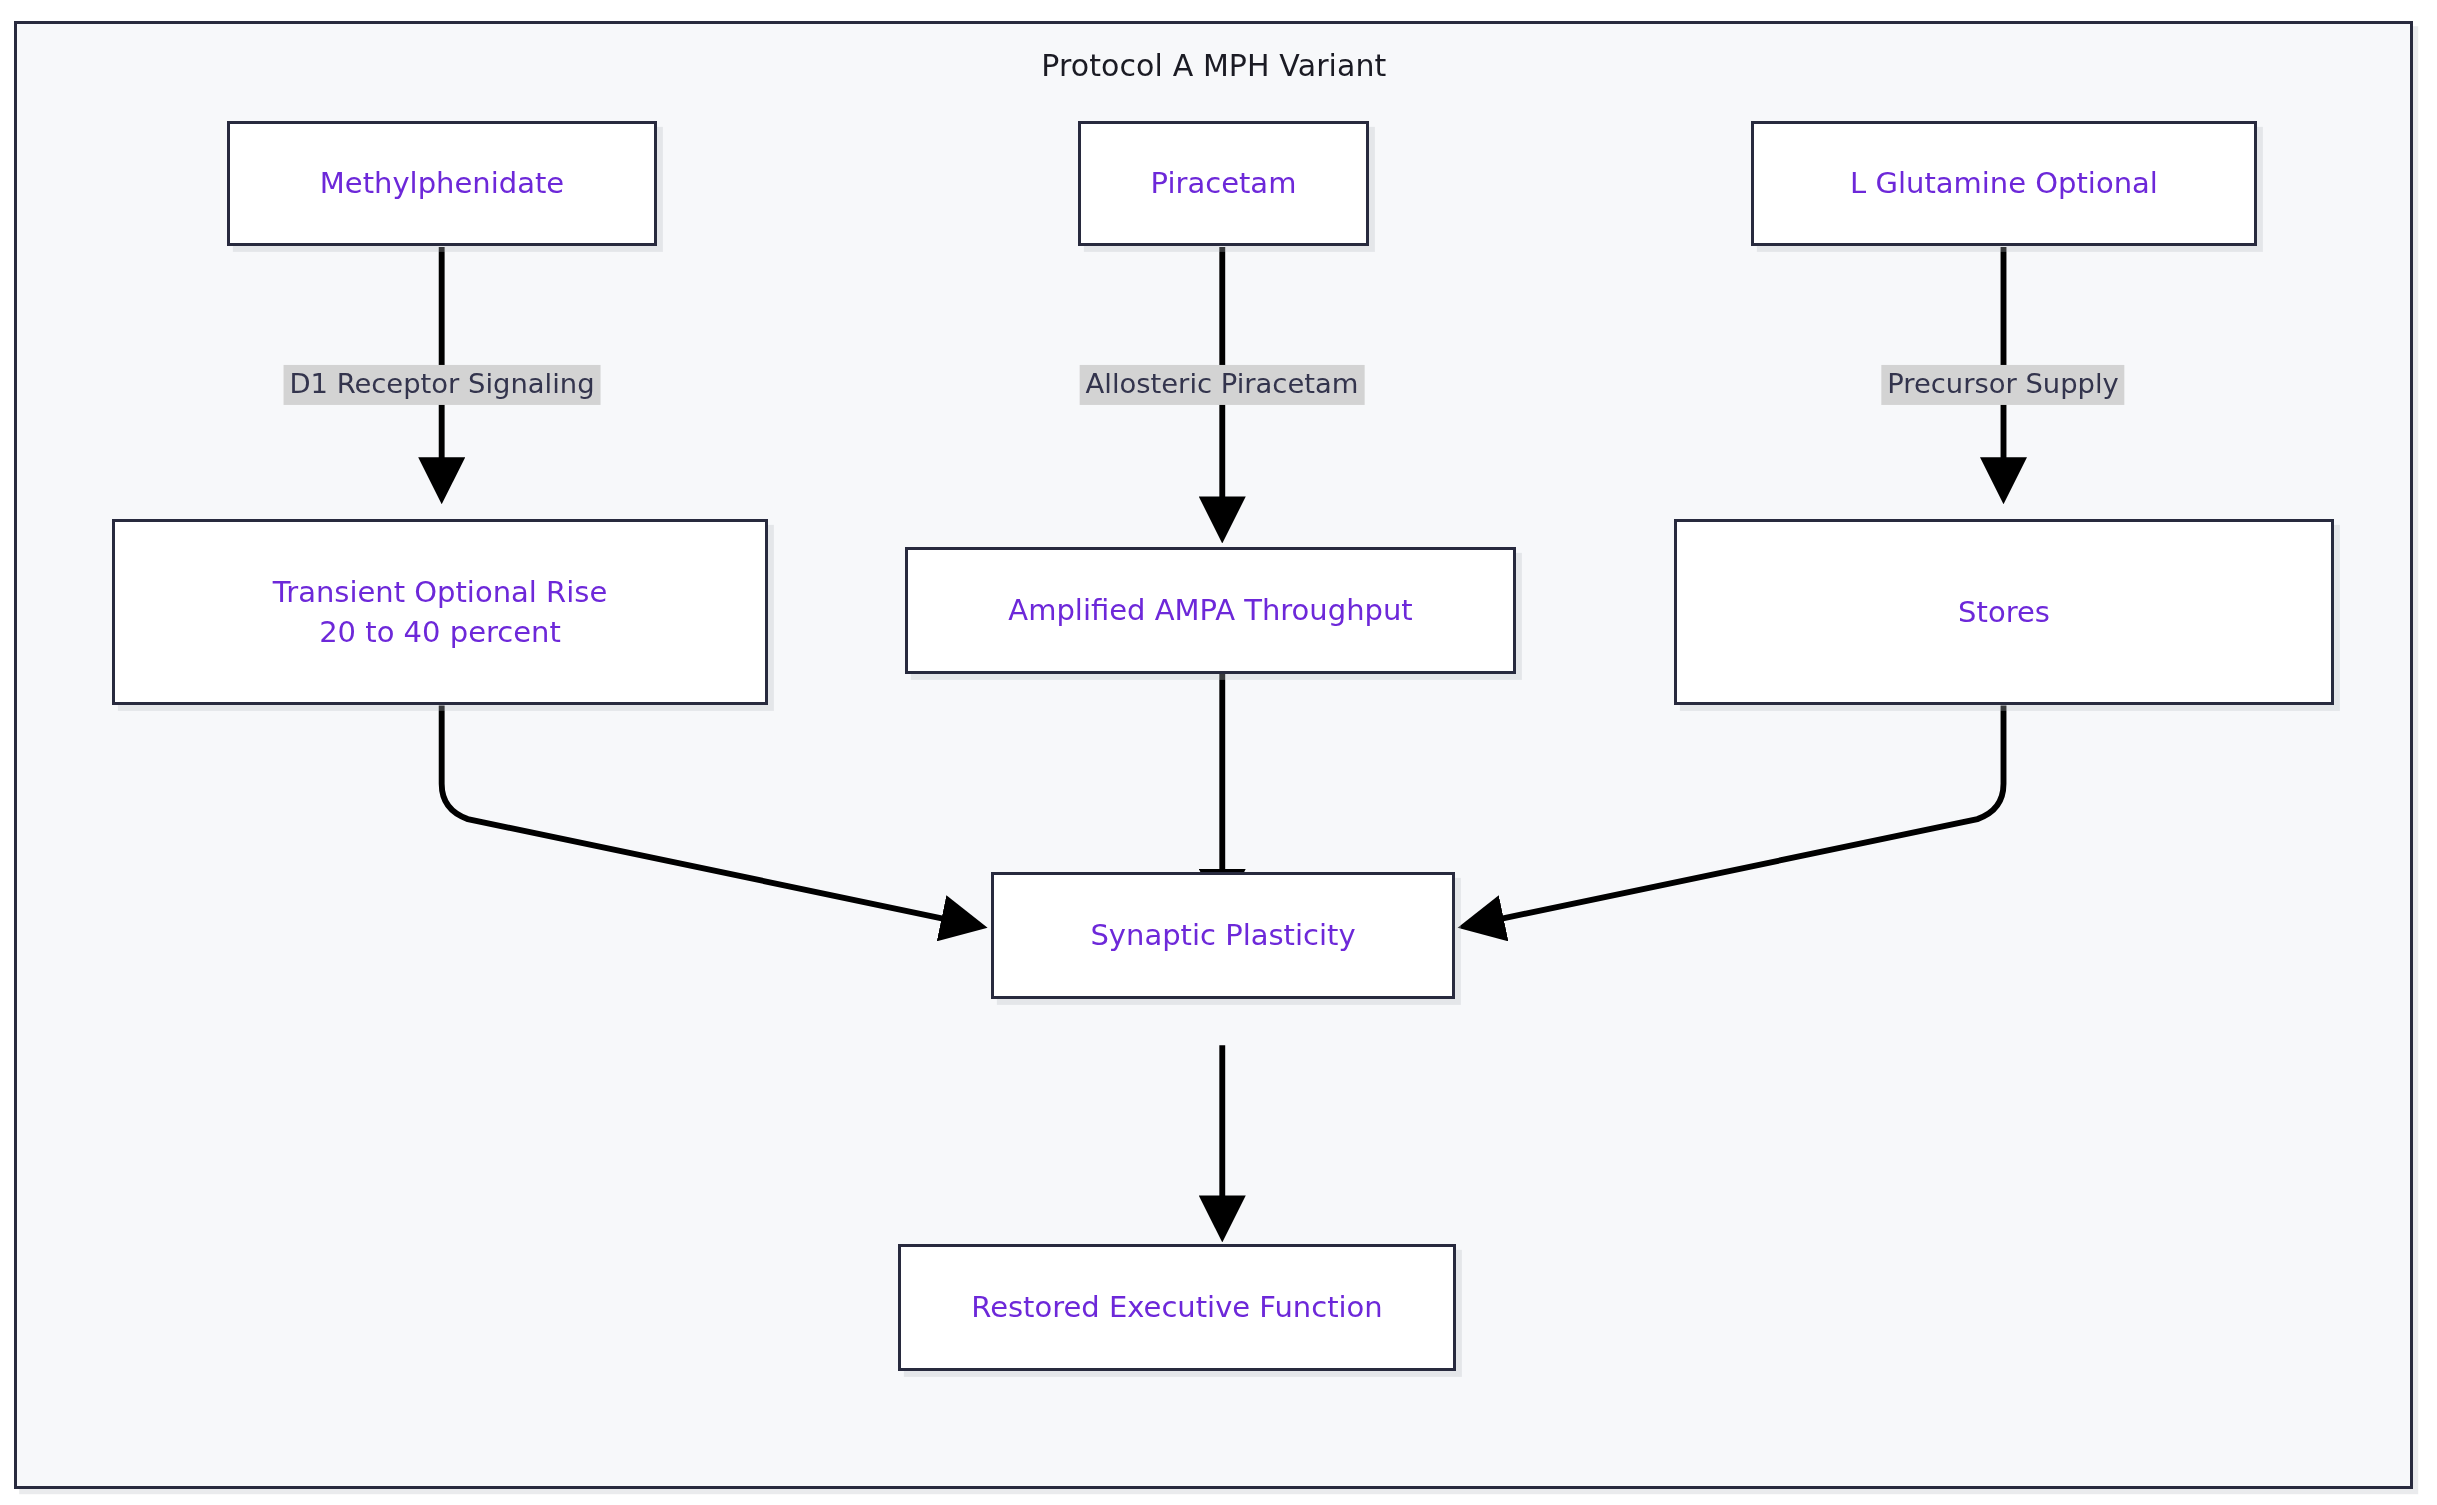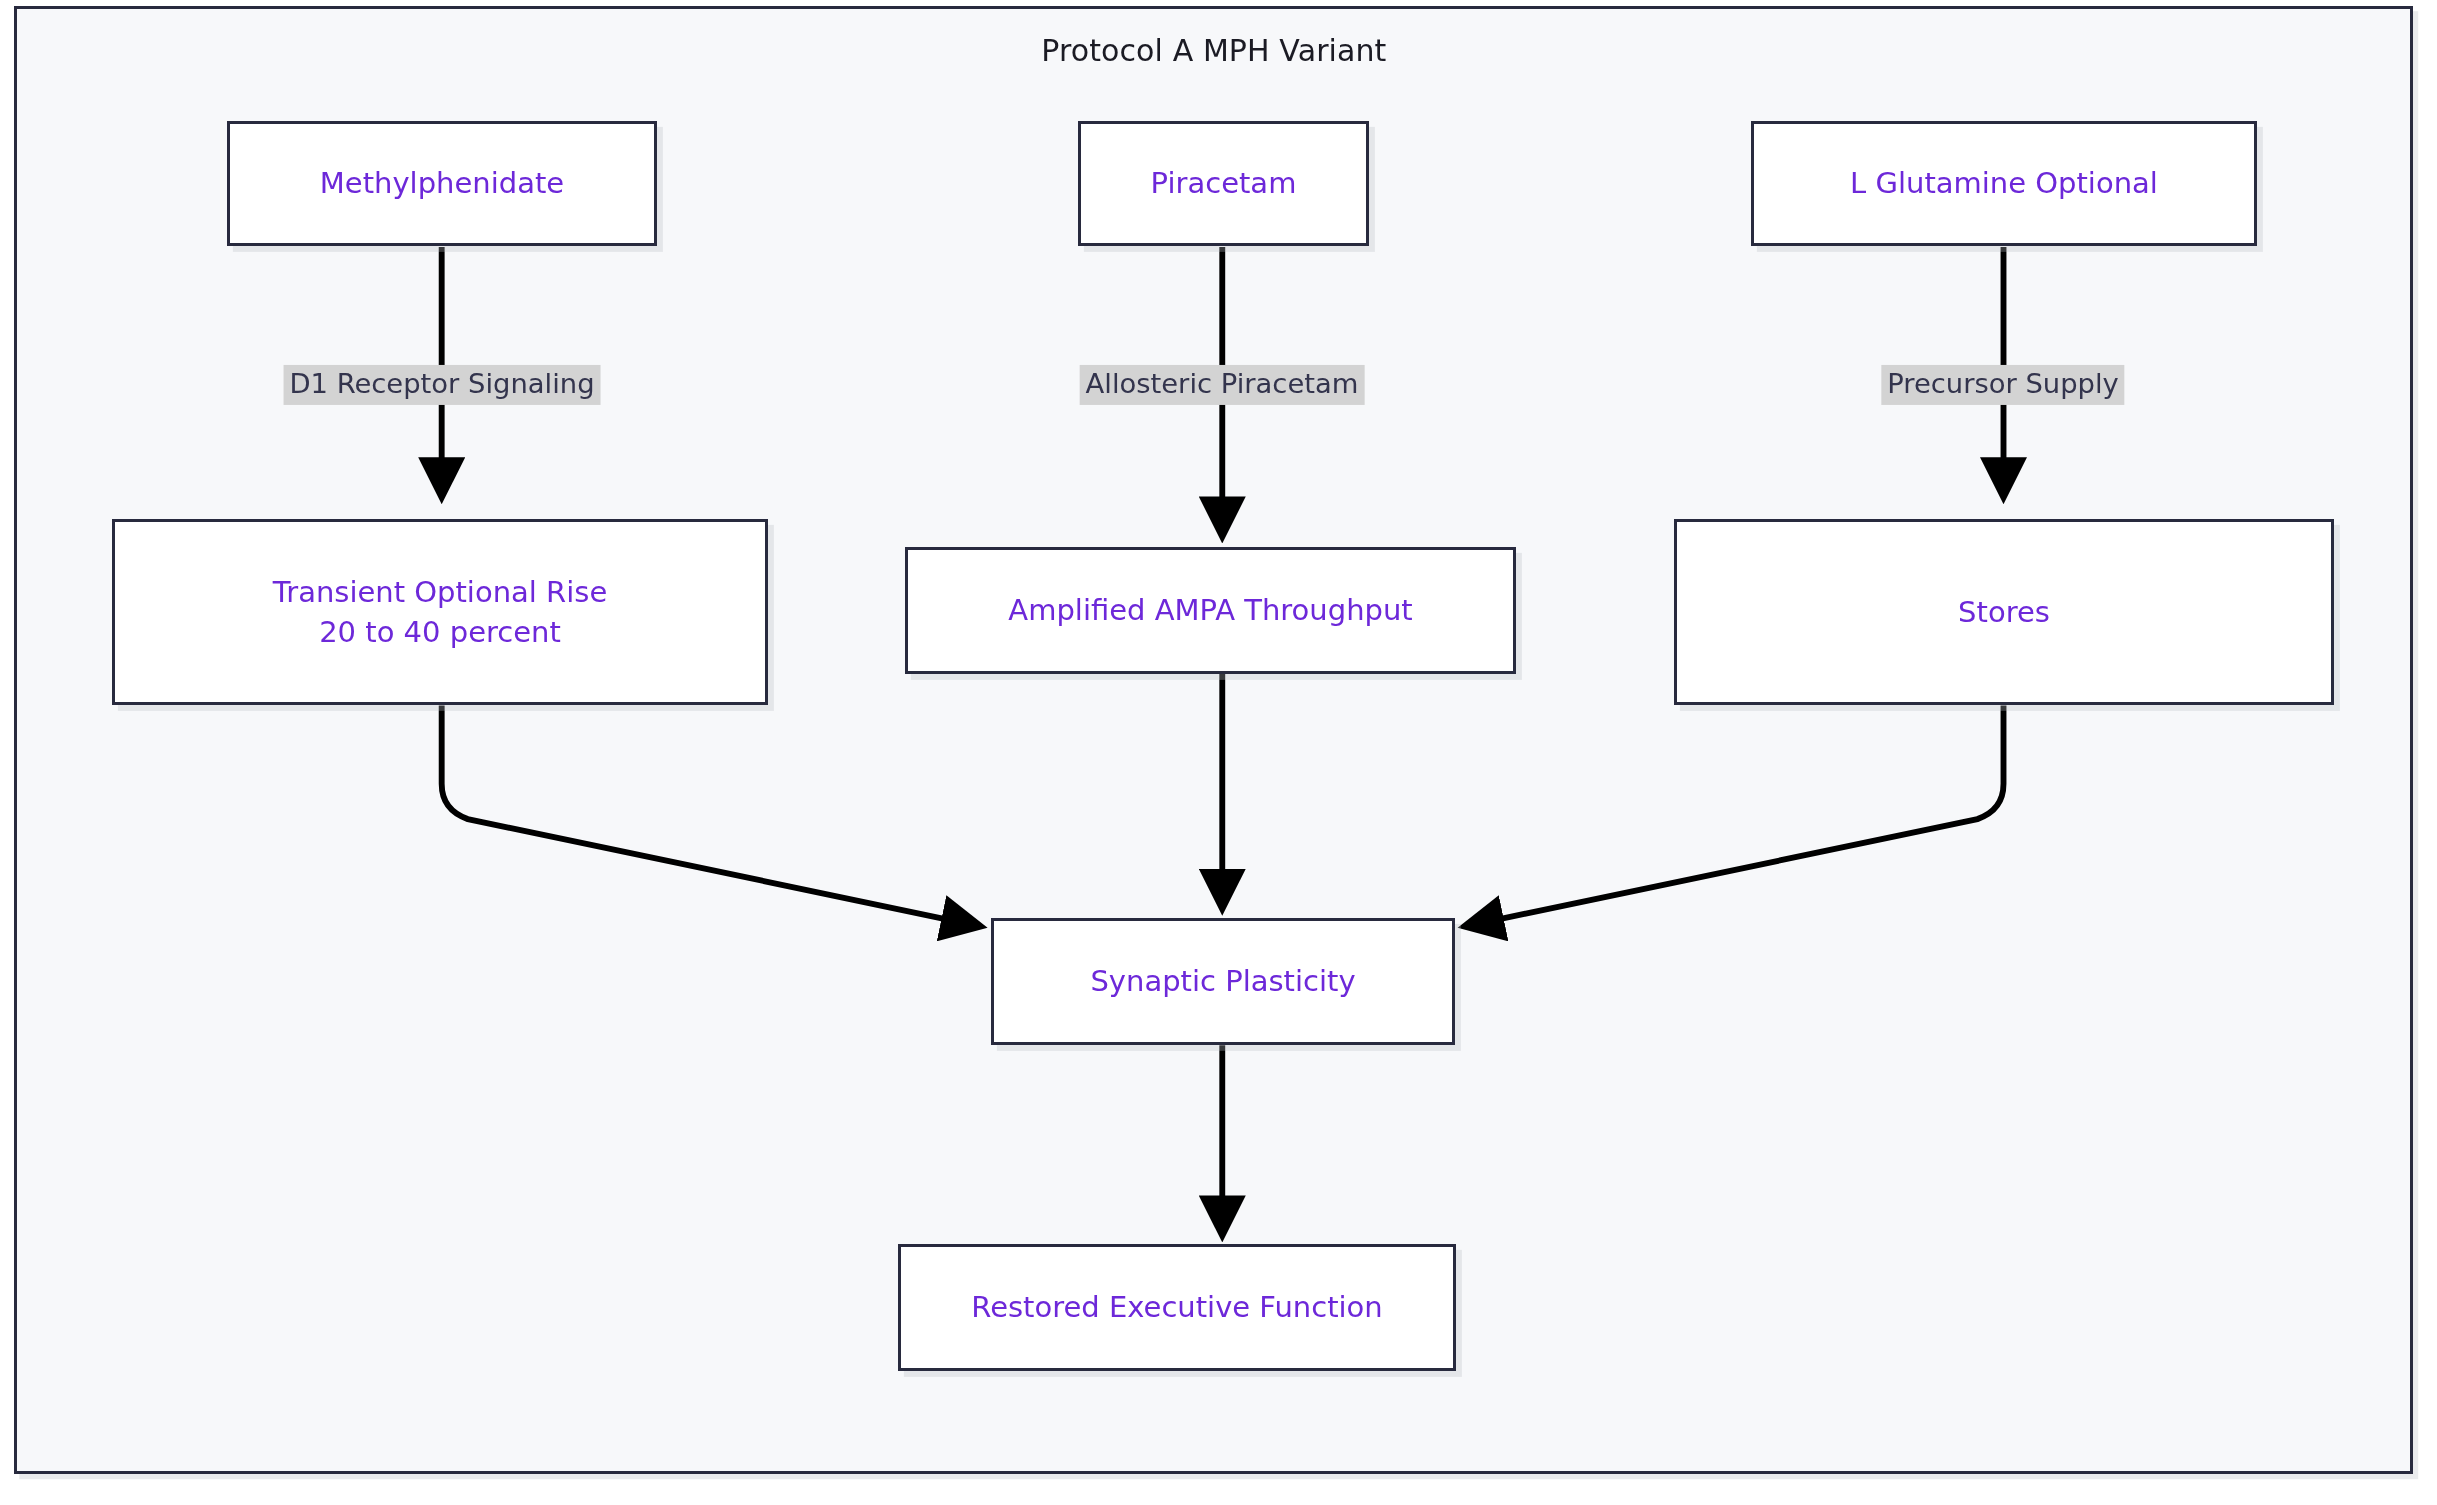--- a/index.html
+++ b/index.html
@@ -14,21 +14,21 @@
     position: relative;
     width: 2438px;
     height: 1505px;
     background: #ffffff;
     overflow: hidden;
   }
   
   .subgraph-frame {
     position: absolute;
     left: 14.4px;
-    top: 6px;
+    top: 21px;
     width: 2399px;
     height: 1468px;
     background: #f7f8fa;
     border: 3.9px solid #282a3e;
     box-sizing: border-box;
     box-shadow: 5.2px 5.2px 0 rgba(180,182,190,0.28);
   }
   .subgraph-title {
     position: absolute;
     left: 0;
@@ -144,21 +144,21 @@
       <span class="line">Amplified AMPA Throughput</span>
     </span>
   </div>
 
   <div class="node" style="left:1674px; top:519px; width:660px; height:186px;">
     <span class="lines">
       <span class="line">Stores</span>
     </span>
   </div>
 
-  <div class="node" style="left:991px; top:918px; width:464px; height:127px;">
+  <div class="node" style="left:991px; top:872px; width:464px; height:127px;">
     <span class="lines">
       <span class="line">Synaptic Plasticity</span>
     </span>
   </div>
 
   <div class="node" style="left:898px; top:1244px; width:558px; height:127px;">
     <span class="lines">
       <span class="line">Restored Executive Function</span>
     </span>
   </div>

